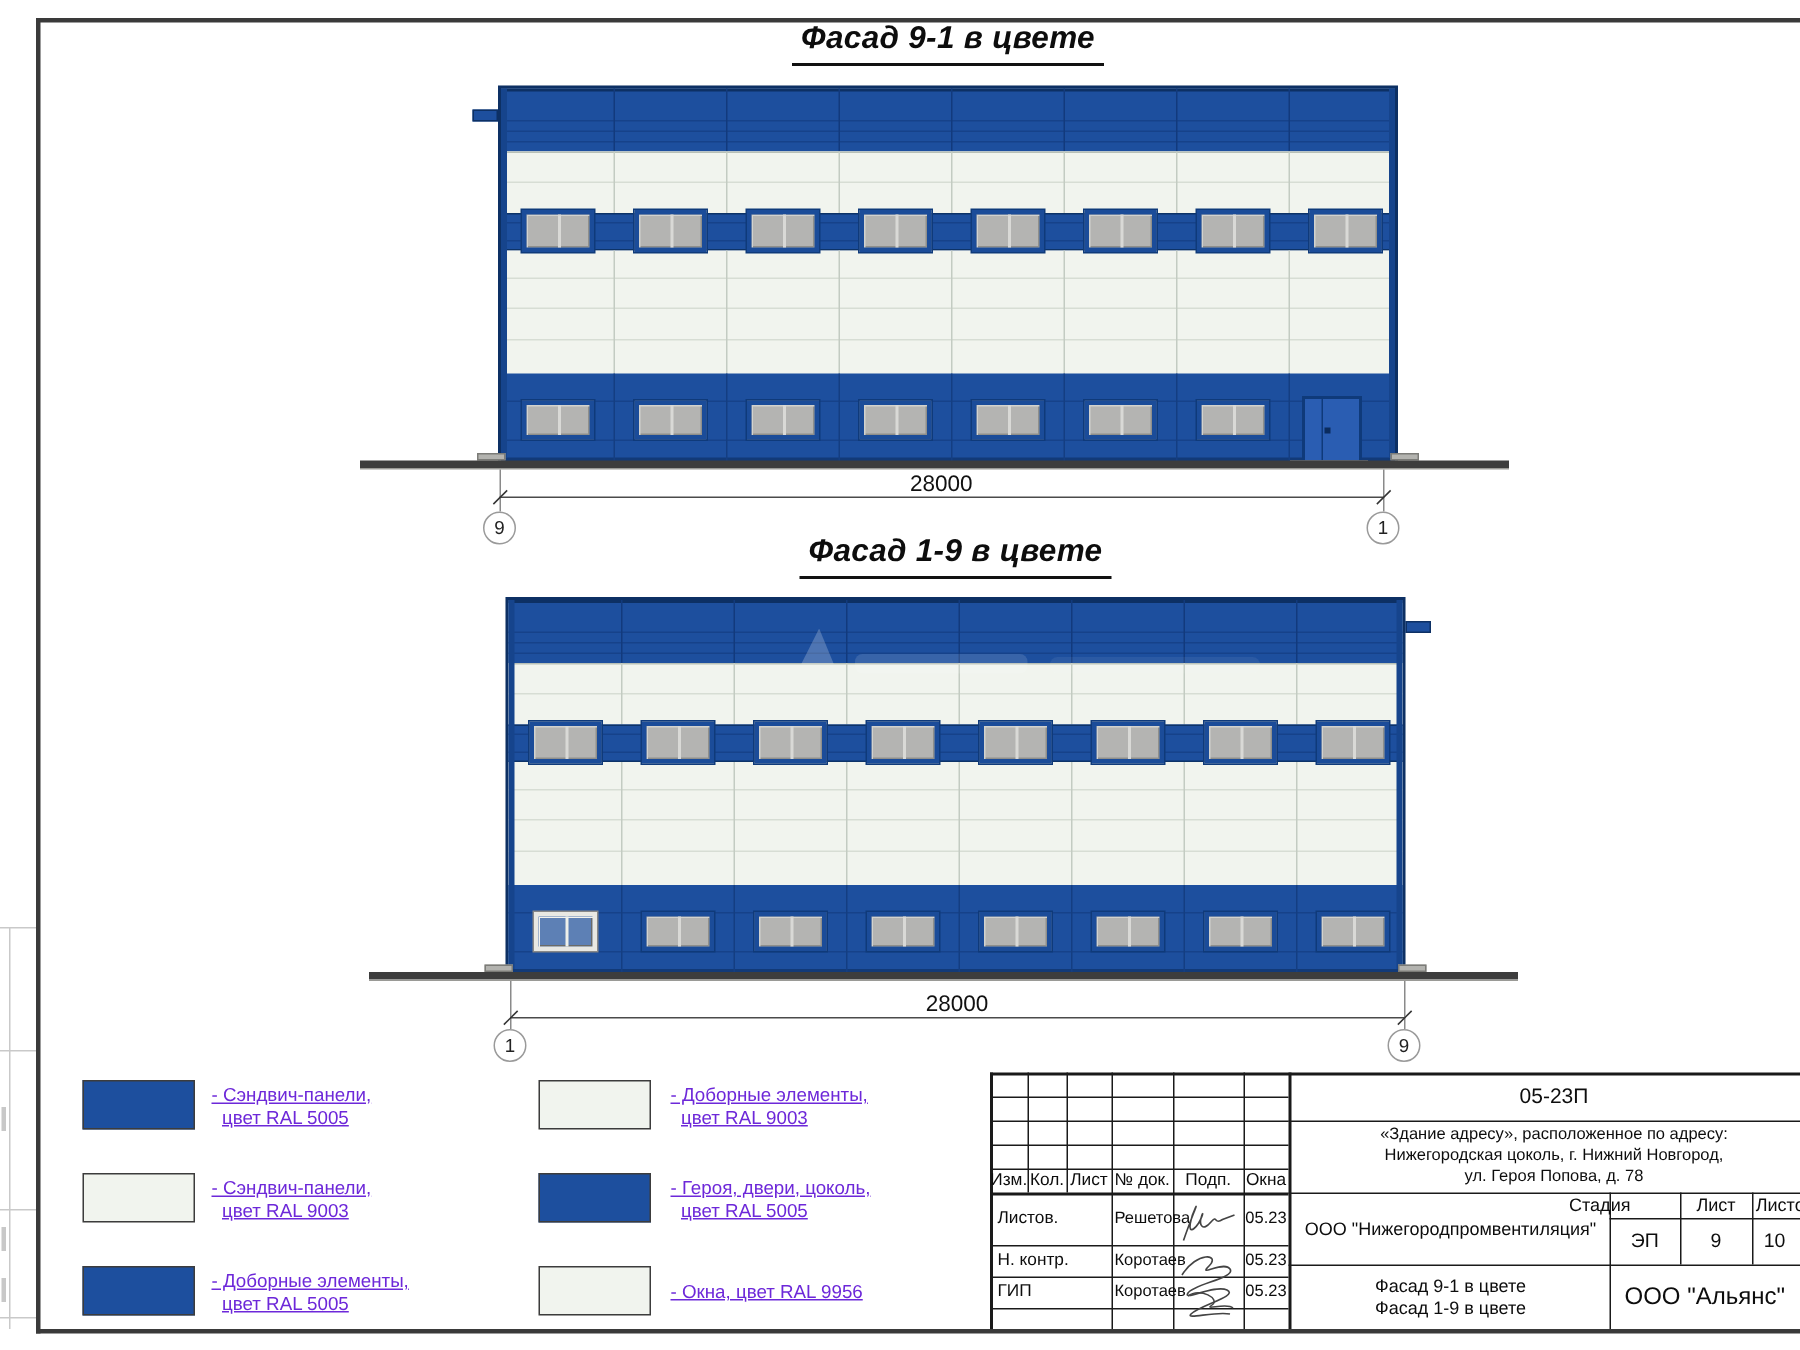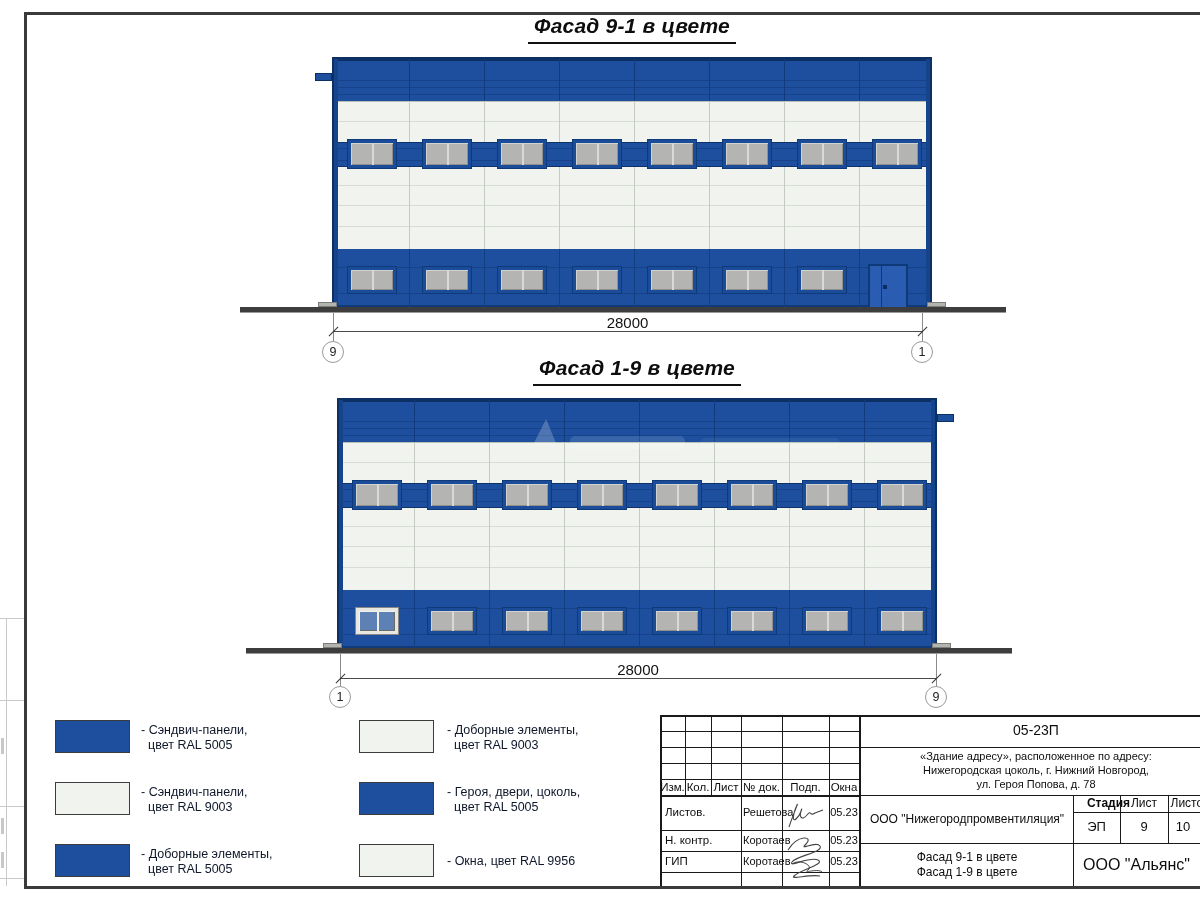--- a/index.html
+++ b/index.html
@@ -36,21 +36,21 @@
   .dimline{position:absolute;height:1px;background:#4a4a4a;}
   .tick{position:absolute;width:13px;height:1px;background:#333;transform:rotate(-45deg);}
   .dimlabel{position:absolute;font-size:15px;color:#111;text-align:center;}
   .axis{position:absolute;width:22px;height:22px;border-radius:50%;border:1.5px solid #9a9a9a;
         background:#fff;box-sizing:border-box;display:flex;align-items:center;justify-content:center;
         font-size:12.5px;color:#222;}
   .wm-tri{position:absolute;background:rgba(255,255,255,.22);clip-path:polygon(55% 0,0 100%,100% 100%);}
   .wm-blob{position:absolute;background:rgba(255,255,255,.12);border-radius:5px;}
   
   .sw{position:absolute;width:75px;height:33px;box-sizing:border-box;border:1.5px solid #3c3c3c;}
-  .leg-text{position:absolute;font-size:12.5px;line-height:1.22;color:#0f172a;white-space:nowrap;}
+  .leg-text{position:absolute;font-size:12.5px;line-height:1.22;color:#6d28d9;white-space:nowrap;text-decoration:underline;}
   
   .tb-h{position:absolute;background:#1a1a1a;height:1px;}
   .tb-v{position:absolute;background:#1a1a1a;width:1px;}
   .tb-th{background:#1a1a1a;}
   .tbt{position:absolute;display:flex;align-items:center;justify-content:center;
        text-align:center;font-size:11.5px;color:#0d0d0d;line-height:1.25;}
 </style>
 </head>
 <body>
 
@@ -411,21 +411,21 @@
       <path d="M12,34 C20,28 34,36 28,40 C22,44 38,38 42,42" fill="none" stroke="#444" stroke-width="1"></path>
     </svg>
 
     <div class="tbt" style="left:861px;top:716px;width:350px;height:30px;font-size:14px;">05-23П</div>
     <div class="tbt" style="left:861px;top:748px;width:350px;height:46px;font-size:11px;flex-direction:column;justify-content:center;">
       <div>«Здание адресу», расположенное по адресу:</div>
       <div>Нижегородская цоколь, г. Нижний Новгород,</div>
       <div>ул. Героя Попова, д. 78</div>
     </div>
     <div class="tbt" style="left:861px;top:795px;width:212px;height:48px;font-size:12px;">ООО "Нижегородпромвентиляция"</div>
-    <div class="tbt" style="left:1085px;top:795px;width:47px;height:17px;font-size:12px;font-weight:bold;">Стадия</div>
+    <div class="tbt" style="left:1043px;top:795px;width:47px;height:17px;font-size:12px;">Стадия</div>
     <div class="tbt" style="left:1120px;top:795px;width:48px;height:17px;font-size:12px;">Лист</div>
     <div class="tbt" style="left:1168px;top:795px;width:44px;height:17px;font-size:12px;">Листов</div>
     <div class="tbt" style="left:1073px;top:812px;width:47px;height:31px;font-size:13px;">ЭП</div>
     <div class="tbt" style="left:1120px;top:812px;width:48px;height:31px;font-size:13px;">9</div>
     <div class="tbt" style="left:1168px;top:812px;width:30px;height:31px;font-size:13px;">10</div>
     <div class="tbt" style="left:861px;top:843px;width:212px;height:43px;font-size:12px;flex-direction:column;justify-content:center;">
       <div>Фасад 9-1 в цвете</div>
       <div>Фасад 1-9 в цвете</div>
     </div>
     <div class="tbt" style="left:1073px;top:843px;width:127px;height:43px;font-size:16px;">ООО "Альянс"</div>

